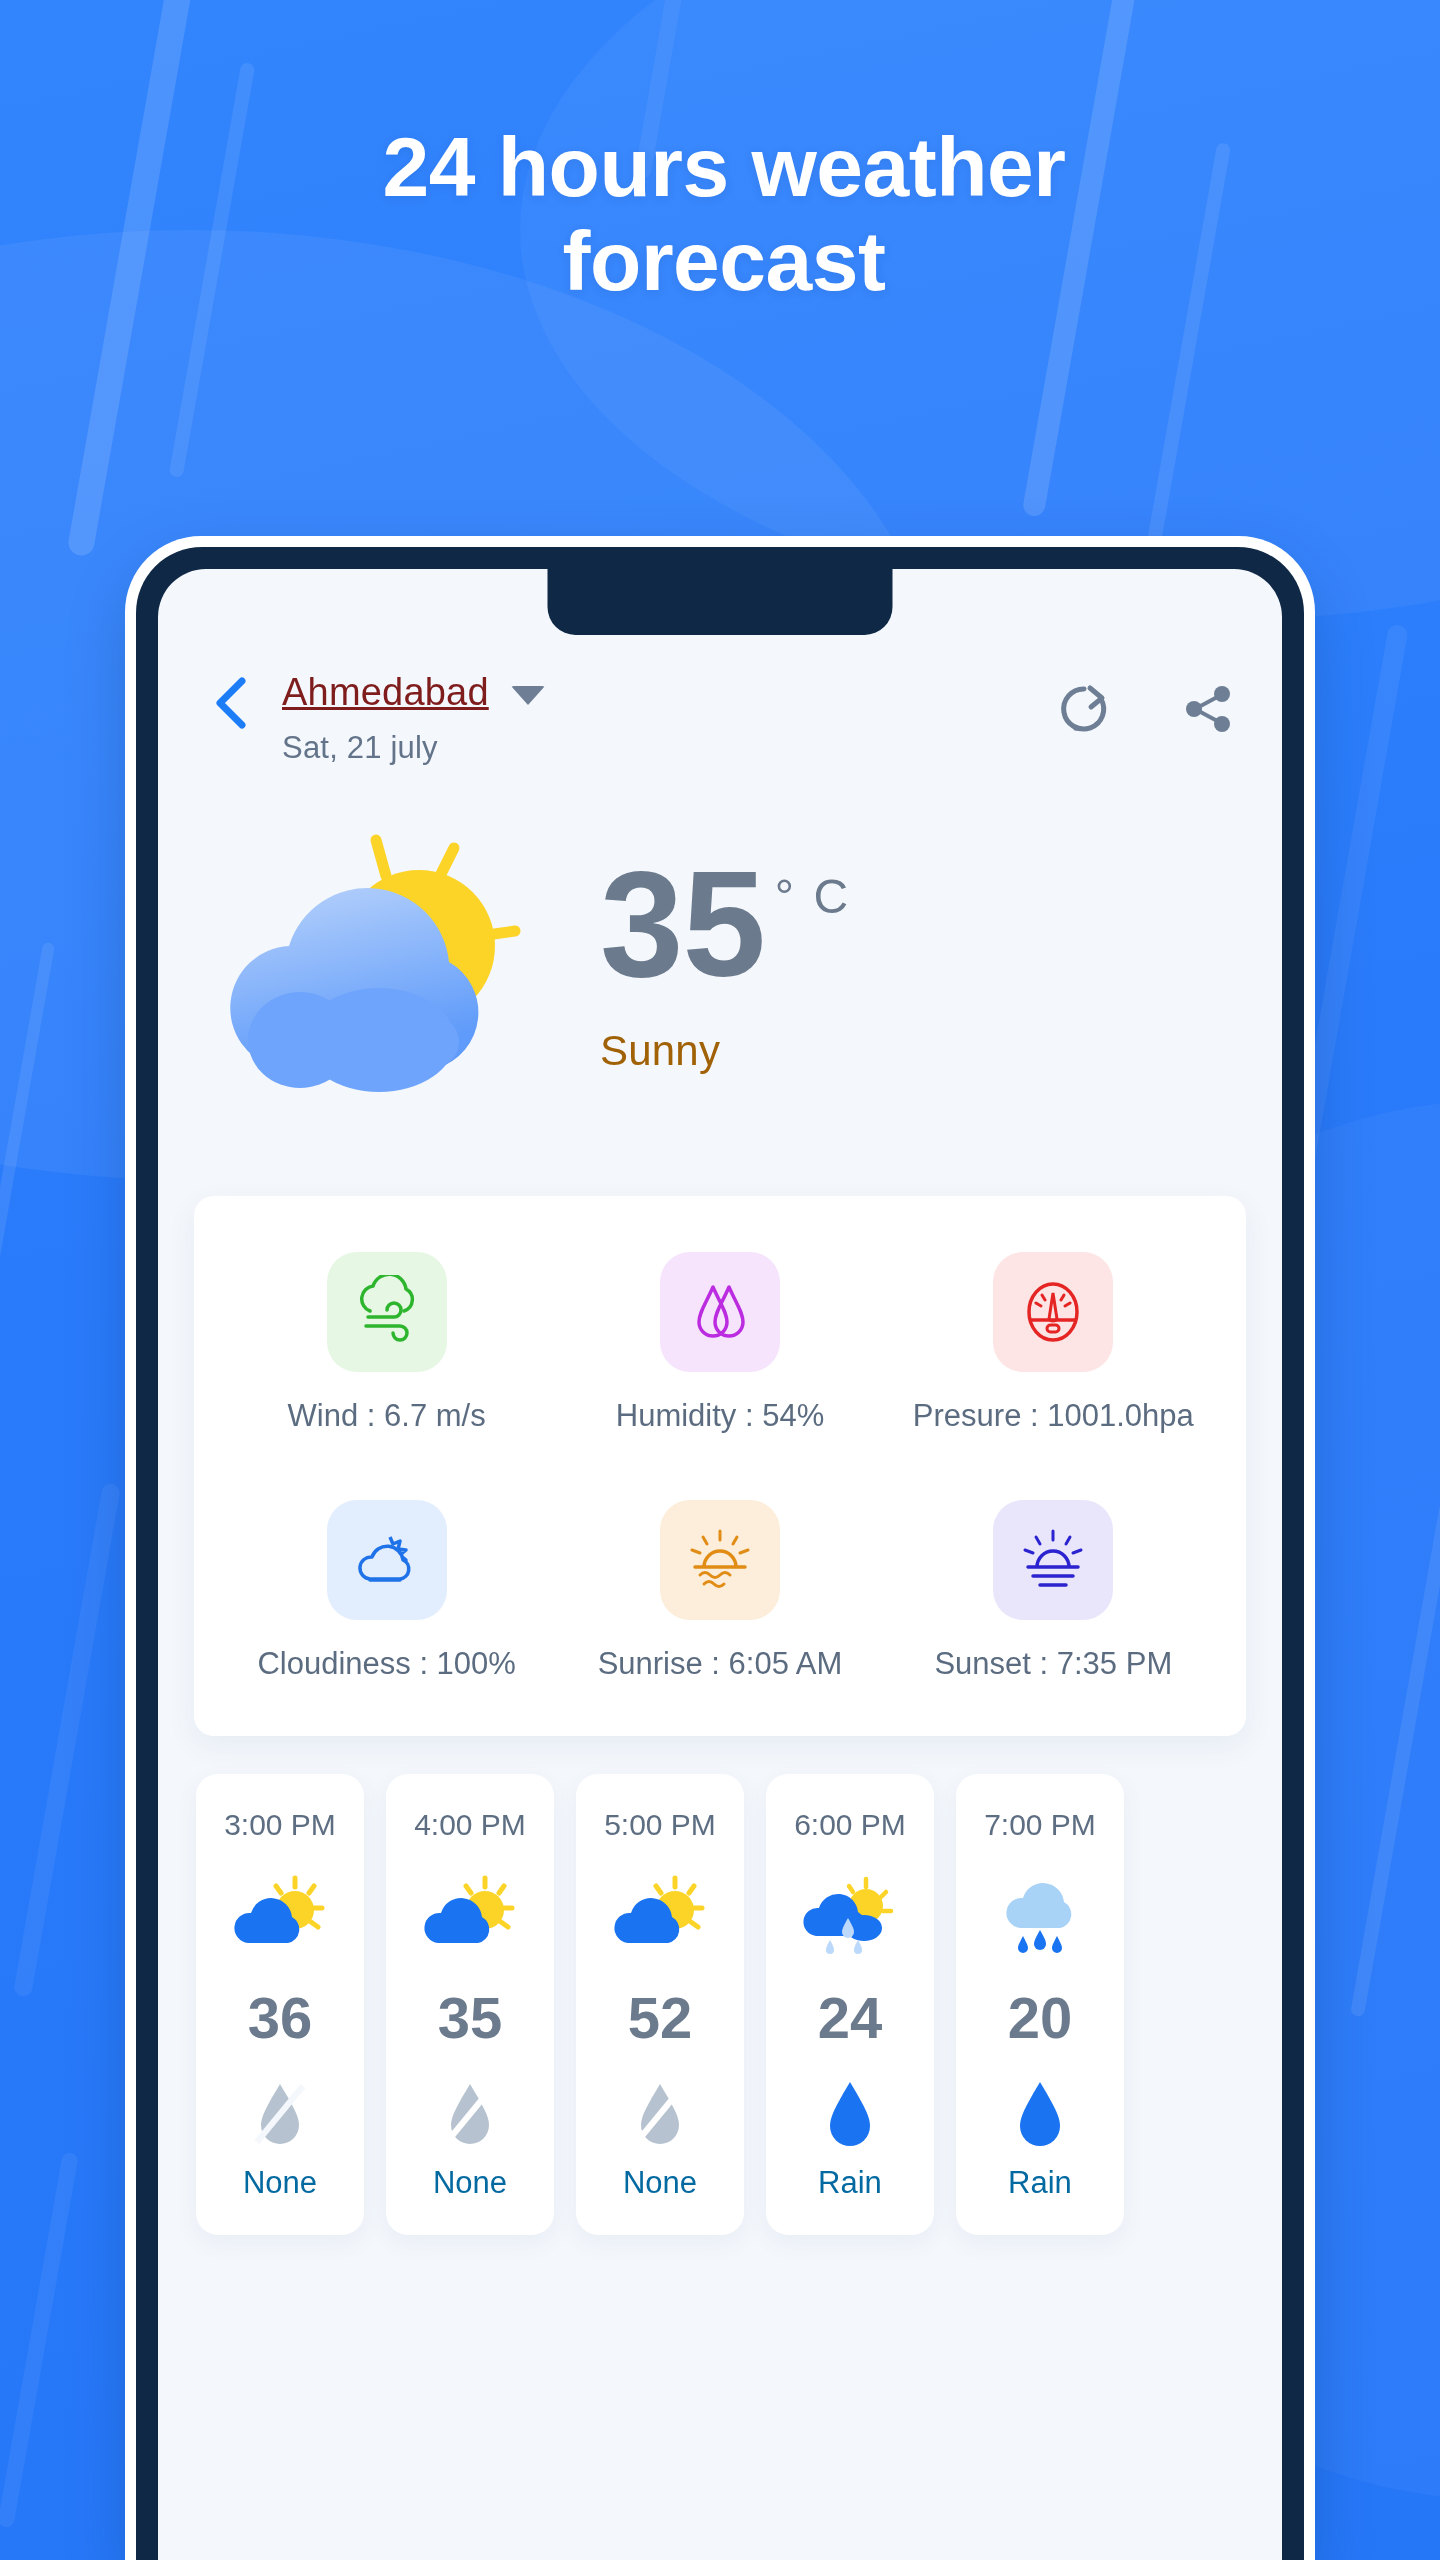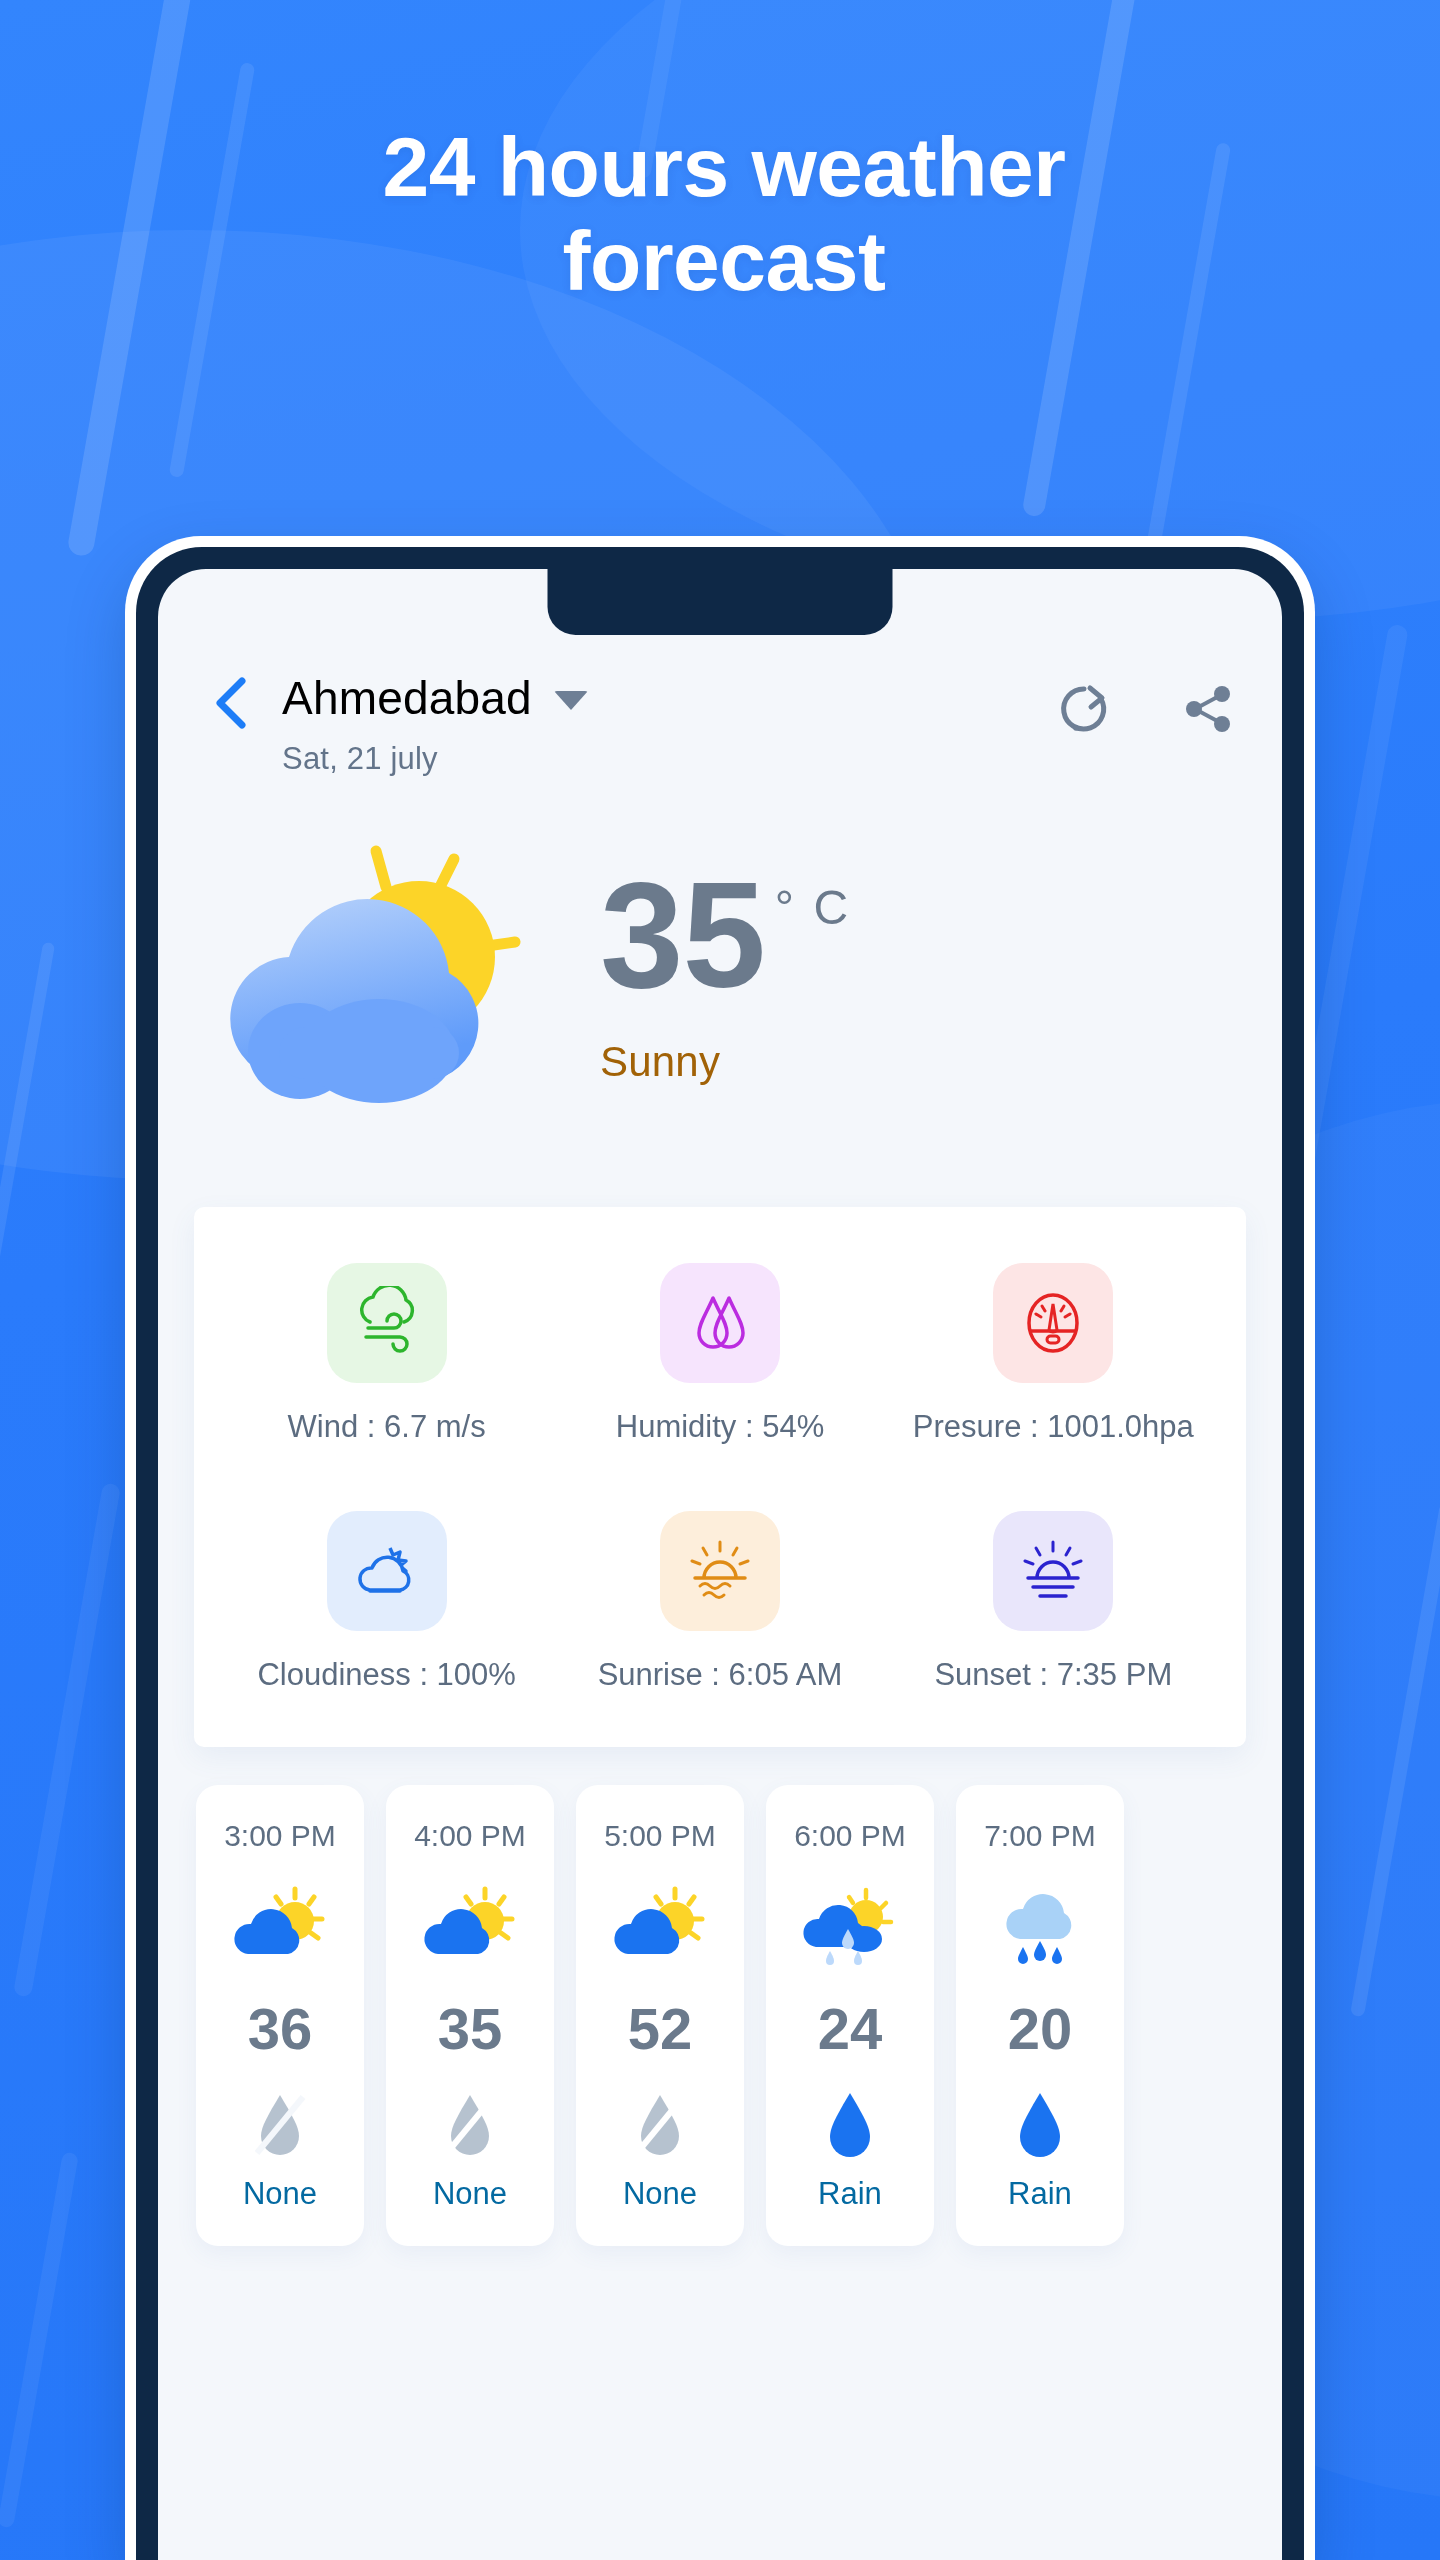--- a/index.html
+++ b/index.html
@@ -81,21 +81,21 @@
     padding:102px 46px 0 46px;
   }
   .back-btn {
     width:56px; height:56px; flex:none;
     display:flex; align-items:center; justify-content:center;
     margin-top:4px;
   }
   .header-mid { flex:1; padding-left:22px; }
   .city-row { display:flex; align-items:center; gap:22px; }
   .city-name {
-    font-size:46px; color:#000000; font-weight:500; letter-spacing:0.2px;
+    font-size:38px; color:#7f1d1d; font-weight:500; letter-spacing:0.2px;text-decoration:underline;
   }
   .caret {
     width:0; height:0;
     border-left:17px solid transparent;
     border-right:17px solid transparent;
     border-top:19px solid #6e7f95;
     border-radius:3px;
     margin-top:5px;
   }
   .date-text {
@@ -119,21 +119,21 @@
   .temp-unit {
     font-size:48px; color:#6b7a8c; font-weight:500;
     margin-top:14px; margin-left:10px; letter-spacing:3px;
   }
   .condition { font-size:42px; color:#a16207; margin-top:34px; letter-spacing:0.2px; }
 
   
   .metrics-card {
     margin:78px 36px 0 36px;
     background:#ffffff;
-    border-radius:10px;
+    border-radius:20px;
     padding:56px 26px 54px 26px;
     box-shadow:0 10px 28px rgba(80,120,180,0.08);
   }
   .metrics-row { display:flex; }
   .metrics-row + .metrics-row { margin-top:66px; }
   .metric { flex:1; display:flex; flex-direction:column; align-items:center; }
   .metric-tile {
     width:120px; height:120px; border-radius:30px;
     display:flex; align-items:center; justify-content:center;
   }

